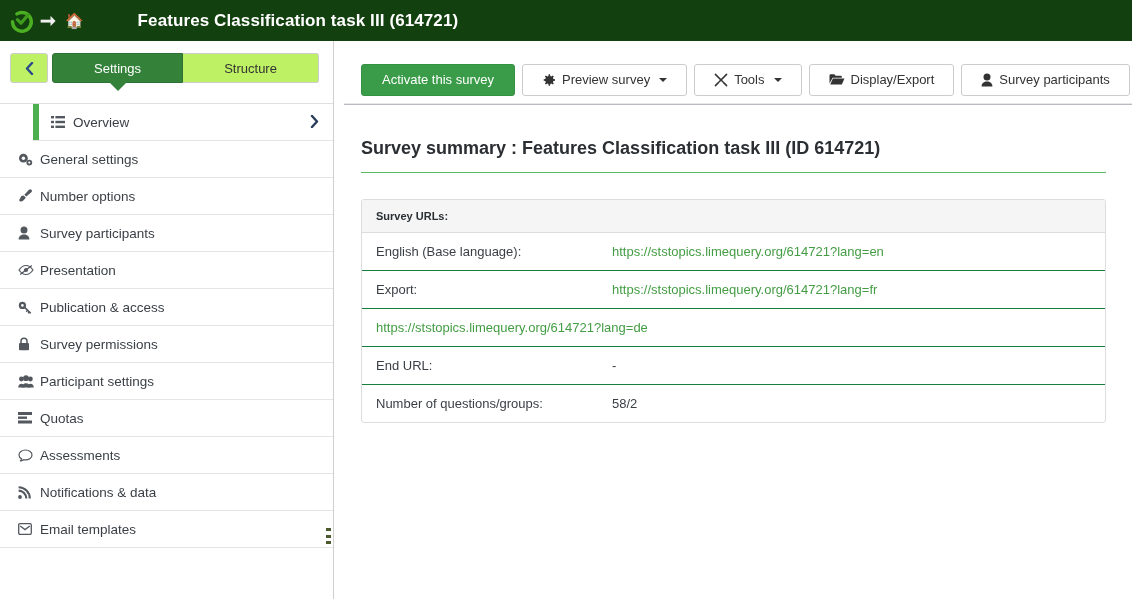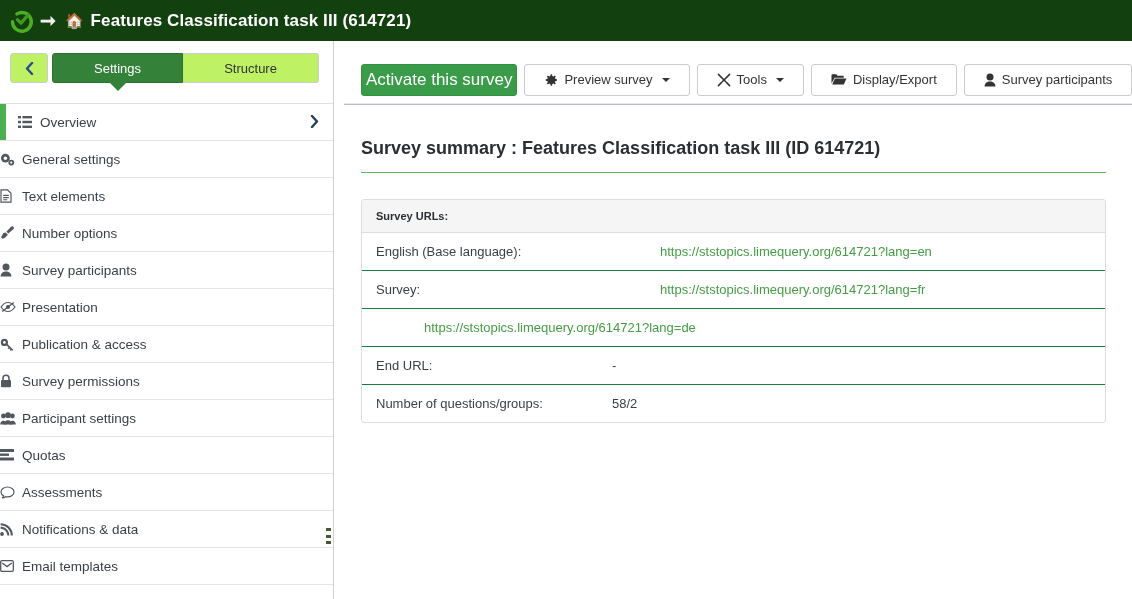--- a/index.html
+++ b/index.html
@@ -42,20 +42,21 @@
     margin-right: 7px;
     color: #ffffff;
     line-height: 1;
   }
   #brand-title {
     font-size: 17px;
     font-weight: bold;
     letter-spacing: 0.1px;
     white-space: nowrap;
     color: #ffffff;
+    margin-left: 47px;
   }
 
   
   #page {
     display: flex;
     height: 558px;
     align-items: stretch;
   }
 
   
@@ -119,26 +120,27 @@
 
   #sidebar-menu {
     margin-top: 20px;
     border-top: 1px solid #e0e0e0;
   }
   .menu-item {
     height: 37px;
     display: flex;
     align-items: center;
     border-bottom: 1px solid #e4e4e4;
+    padding-left: 18px;
     padding-right: 14px;
     cursor: pointer;
     position: relative;
     background: #ffffff;
   }
-  .menu-item.active { padding-left: 18px; }
+  .menu-item.active { padding-left: 18px; margin-left: 33px; }
   .menu-item.active::before {
     content: "";
     position: absolute;
     left: 0; top: 0; bottom: 0;
     width: 6px;
     background: #4caf50;
   }
   .mi-icon {
     width: 22px;
     flex: 0 0 22px;
@@ -204,22 +206,22 @@
     border-radius: 3px;
     font-size: 13px;
     color: #333333;
     white-space: nowrap;
     cursor: pointer;
   }
   .tbtn.primary {
     background: #3a9b49;
     border-color: #349042;
     color: #ffffff;
-    font-size: 17px;
-    padding: 0 4px;
+    font-size: 13px;
+    padding: 0 20px;
     text-align: right;
   }
   .tbtn.disabled {
     color: #a6a6a6;
     border-color: #dddddd;
     cursor: default;
   }
   .tbtn .ticon { display: inline-flex; align-items: center; line-height: 1; }
   .tbtn .ticon svg { display: block; }
   .caret {
@@ -275,21 +277,21 @@
     font-size: 13px;
     align-items: baseline;
   }
   .prow:last-child { border-bottom: none; }
   .pkey {
     width: 236px;
     flex: 0 0 236px;
     color: #3a3f45;
   }
   .pval { color: #3a3f45; }
-  .pval.link { color: #449d44; cursor: pointer; margin-left: 48px; }
+  .pval.link { color: #449d44; cursor: pointer; }
 </style>
 </head>
 <body>
 
 <div id="topbar">
   <div id="logo-mark">
     <svg width="26" height="26" viewBox="0 0 26 26">
       <path d="M3.5 13.8a9.4 9.4 0 1 0 4.4-7.9" fill="none" stroke="#4caf22" stroke-width="3.4" stroke-linecap="round"></path>
       <path d="M8.4 11.6l3.6 3.6 7.2-8.6" fill="none" stroke="#3f9c1c" stroke-width="3.2" stroke-linecap="round" stroke-linejoin="round"></path>
     </svg>
@@ -344,29 +346,20 @@
           <svg width="15" height="13" viewBox="0 0 15 13" fill="#53585f">
             <circle cx="5.4" cy="5.2" r="4.4"></circle>
               <circle cx="5.4" cy="5.2" r="1.7" fill="#fff"></circle>
             <circle cx="11.3" cy="9.6" r="2.9"></circle>
               <circle cx="11.3" cy="9.6" r="1.1" fill="#fff"></circle>
           </svg>
         </span>
         <span class="mi-label">General settings</span>
       </div>
 
-      <div class="menu-item">
-        <span class="mi-icon">
-          <svg width="12" height="14" viewBox="0 0 12 14">
-            <path d="M1 .8h6.4L11 4.3V13.2H1z" fill="none" stroke="#53585f" stroke-width="1.2"></path>
-            <path d="M3.2 6.4h5.6M3.2 8.6h5.6M3.2 10.8h4" stroke="#53585f" stroke-width="1.1"></path>
-          </svg>
-        </span>
-        <span class="mi-label">Text elements</span>
-      </div>
 
       <div class="menu-item">
         <span class="mi-icon">
           <svg width="15" height="14" viewBox="0 0 15 14" fill="#53585f">
             <path d="M13.6 1.1c.7.7.4 1.6-.5 2.4L8.3 7.6 6.4 5.7l4.3-4.6c.9-.9 2-1.1 2.9 0z"></path>
             <path d="M5.7 6.5l2.2 2.2-2.6 2.8c-1 1-2.8 1.4-3.8.4-.8-.8.2-1.6.6-2.3.4-.8.7-1.9 1.4-2.5z"></path>
           </svg>
         </span>
         <span class="mi-label">Number options</span>
       </div>
@@ -553,21 +546,21 @@
 
       <div class="panel">
         <div class="panel-head">Survey URLs:</div>
 
         <div class="prow">
           <div class="pkey">English (Base language):</div>
           <div class="pval link">https://ststopics.limequery.org/614721?lang=en</div>
         </div>
 
         <div class="prow">
-          <div class="pkey">Survey:</div>
+          <div class="pkey">Export:</div>
           <div class="pval link">https://ststopics.limequery.org/614721?lang=fr</div>
         </div>
 
         <div class="prow">
           <div class="pval link">https://ststopics.limequery.org/614721?lang=de</div>
         </div>
 
         <div class="prow">
           <div class="pkey">End URL:</div>
           <div class="pval">-</div>

